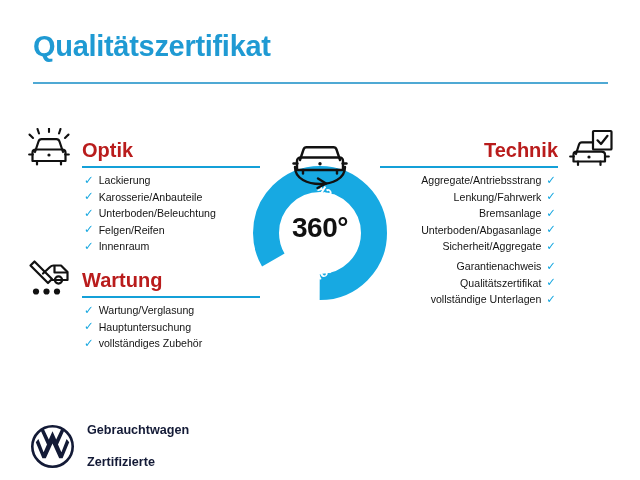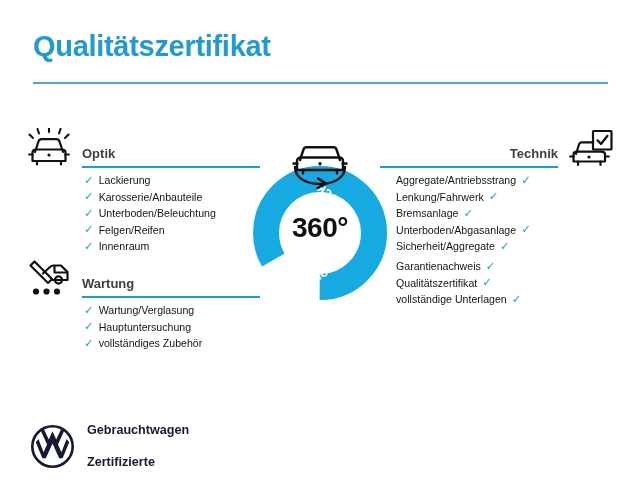--- a/index.html
+++ b/index.html
@@ -60,23 +60,23 @@
     top: 0;
     width: 46px;
     height: 40px;
   }
   .left .sec-icon  { left: 2px; }
   .right .sec-icon { right: 2px; }
 
   .sec-title {
     position: absolute;
     bottom: 12px;
-    font-size: 13px;
-    font-weight: bold;
-    color: #404040;
+    font-size: 20px;
+    font-weight: bold;
+    color: #b91c1c;
     line-height: 1;
     white-space: nowrap;
   }
   .left .sec-title  { left: 58px; }
   .right .sec-title { right: 58px; margin-left: 7px; }
 
   .sec-rule {
     position: absolute;
     bottom: 4px;
     height: 2px;
@@ -94,21 +94,21 @@
   ul.items li {
     font-size: 10.6px;
     line-height: 16.6px;
     color: #141414;
     white-space: nowrap;
     display: flex;
     align-items: center;
   }
   .left ul.items  { padding-left: 60px; }
   .right ul.items { padding-right: 60px; justify-content: flex-end; }
-  .right ul.items li { }
+  .right ul.items li { justify-content: flex-end; }
 
   .chk {
     color: #19a8e0;
     font-size: 11.5px;
     font-weight: bold;
     line-height: 1;
     display: inline-block;
   }
   .left .chk  { margin-right: 5px; }
   .right .chk { margin-left: 5px; order: 2; }

